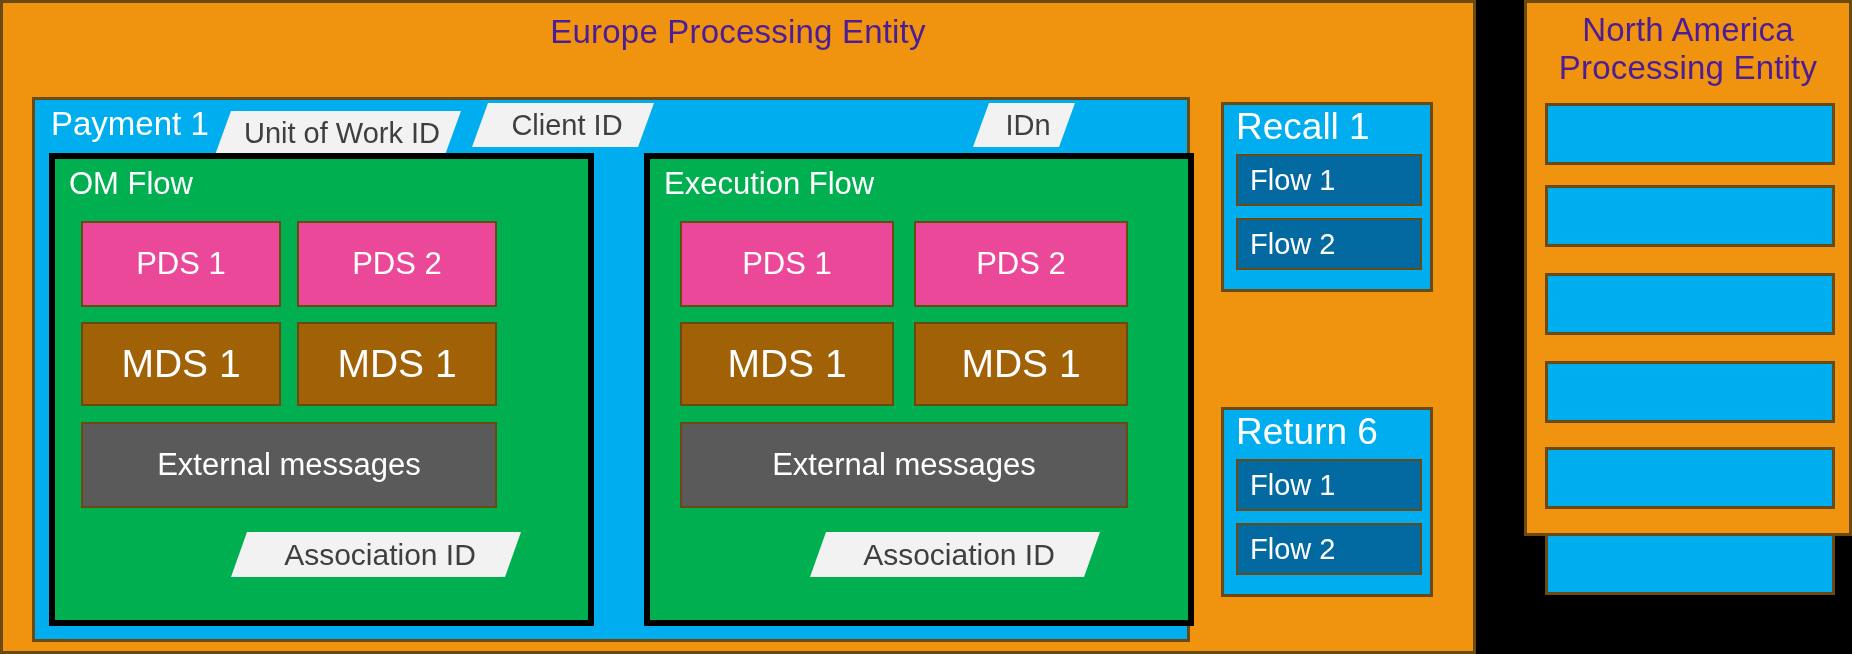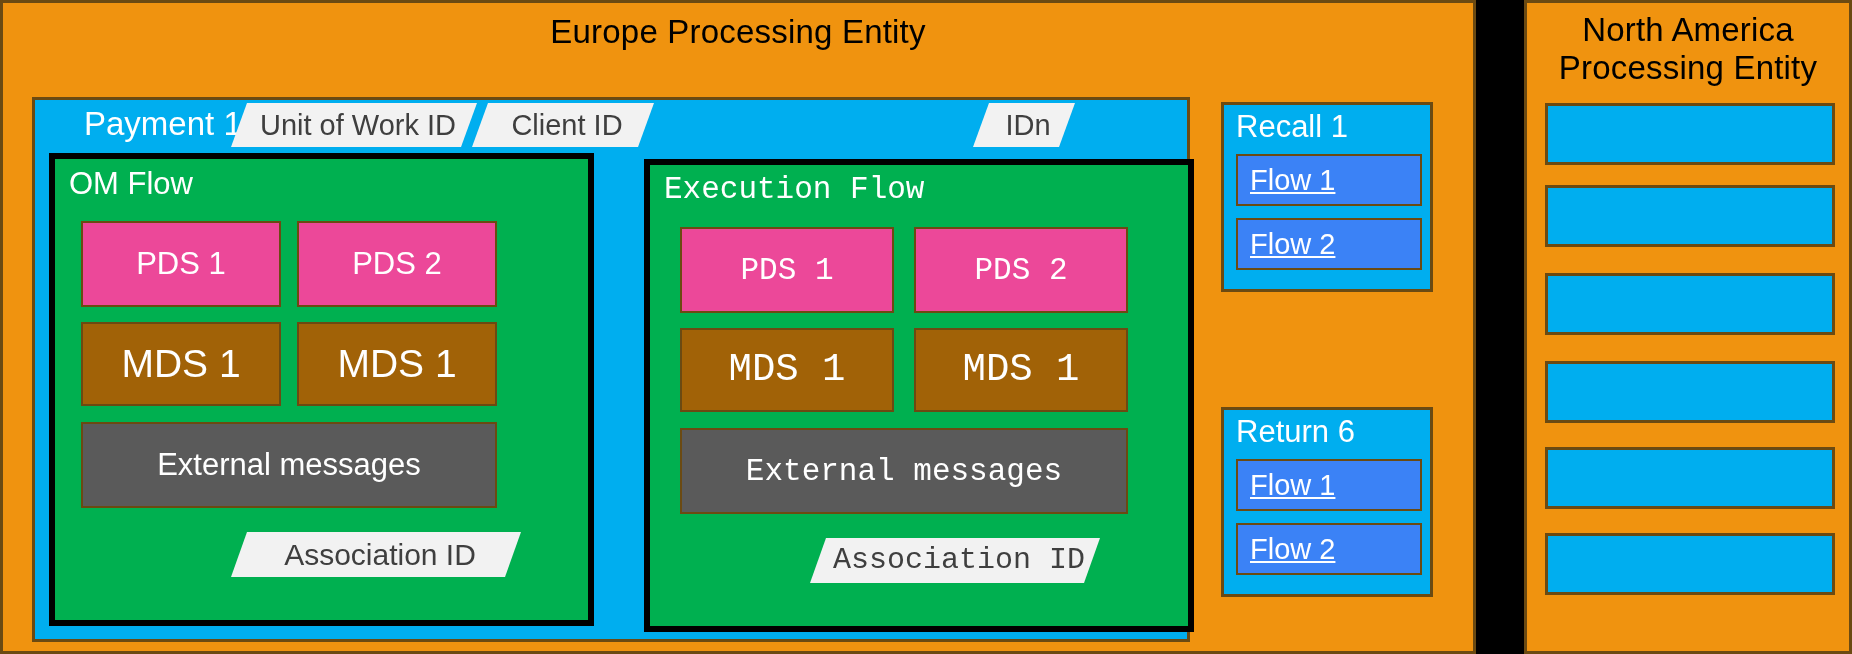--- a/index.html
+++ b/index.html
@@ -11,21 +11,21 @@
   .canvas{position:relative;width:1852px;height:654px;background:#000000;}
 
   
   .entity{
     position:absolute;
     background:#F0930F;
     border:3px solid #6B4A12;
     box-sizing:border-box;
   }
   .entity-title{
-    color:#000000;
+    color:#4c1d95;
     font-size:33px;
     line-height:38px;
     text-align:center;
     letter-spacing:.2px;
     white-space:pre-line;
   }
 
   
   #europe{left:0px;top:0px;width:1476px;height:654px;}
   #europe .entity-title{padding-top:10px;}
@@ -35,21 +35,21 @@
     left:29px;top:94px;width:1158px;height:545px;
     background:#00AEEF;
     border:3px solid #6B4A12;
     box-sizing:border-box;
   }
   .payment-header{
     position:relative;height:52px;
   }
   .payment-label{
     position:absolute;left:16px;top:4px;
-    color:#FFFFFF;font-size:33px;line-height:40px;margin-left:33px;
+    color:#FFFFFF;font-size:33px;line-height:40px;
   }
 
   
   .tag{
     position:absolute;
     height:44px;
     background:#F2F2F2;
     color:#3F3F3F;
     font-size:29px;
     line-height:44px;
@@ -105,74 +105,74 @@
 
   
   .sidebox{
     position:absolute;
     background:#00AEEF;
     border:3px solid #6B4A12;
     box-sizing:border-box;
   }
   .sidebox-title{
     position:absolute;left:12px;top:2px;
-    color:#FFFFFF;font-size:31px;line-height:40px;
+    color:#FFFFFF;font-size:37px;line-height:40px;
   }
   .sideflow{
     position:absolute;
-    background:#3b82f6;
+    background:#0369a1;
     border:2px solid #6B4A12;
     box-sizing:border-box;
     color:#FFFFFF;font-size:29px;
     padding-left:12px;
-    display:flex;align-items:center;text-decoration:underline;
-  }
-
-  
-  #na{left:1524px;top:0px;width:328px;height:654px;}
+    display:flex;align-items:center;
+  }
+
+  
+  #na{left:1524px;top:0px;width:328px;height:536px;}
   #na .entity-title{padding-top:8px;}
   .na-bar{
     position:absolute;left:18px;width:290px;height:62px;
     background:#00AEEF;
     border:3px solid #6B4A12;
     box-sizing:border-box;
   }
 </style>
 </head>
 <body>
 
 <div class="canvas">
 
   <div class="entity" id="europe">
     <div class="entity-title">Europe Processing Entity</div>
 
     <div class="payment">
       <div class="payment-header">
         <div class="payment-label">Payment 1</div>
 
-        <div class="tag tag-tl" style="left:196px;width:246px;">Unit of Work ID</div>
+        <div class="tag tag-tl" style="left:180px;width:246px;margin-top:8px;">Unit of Work ID</div>
         <div class="tag tag-tl" style="left:437px;width:182px;">Client ID</div>
         <div class="tag tag-tl" style="left:938px;width:102px;">IDn</div>
       </div>
 
       <div class="flowbox" style="left:14px;top:53px;width:545px;height:473px;">
         <div class="flow-title">OM Flow</div>
 
         <div class="pds" style="left:26px;top:62px;width:200px;height:86px;">PDS 1</div>
         <div class="pds" style="left:242px;top:62px;width:200px;height:86px;">PDS 2</div>
 
         <div class="mds" style="left:26px;top:163px;width:200px;height:84px;">MDS 1</div>
         <div class="mds" style="left:242px;top:163px;width:200px;height:84px;">MDS 1</div>
 
         <div class="extmsg" style="left:26px;top:263px;width:416px;height:86px;">External messages</div>
 
         <div class="tag assoc" style="left:176px;top:373px;width:290px;">Association ID</div>
       </div>
 
-      <div class="flowbox" style="left:609px;top:59px;width:550px;height:473px;font-family:Liberation Mono, monospace;">
+      <div class="flowbox" style="left:609px;top:53px;width:550px;height:473px;">
         <div class="flow-title">Execution Flow</div>
 
         <div class="pds" style="left:30px;top:62px;width:214px;height:86px;">PDS 1</div>
         <div class="pds" style="left:264px;top:62px;width:214px;height:86px;">PDS 2</div>
 
         <div class="mds" style="left:30px;top:163px;width:214px;height:84px;">MDS 1</div>
         <div class="mds" style="left:264px;top:163px;width:214px;height:84px;">MDS 1</div>
 
         <div class="extmsg" style="left:30px;top:263px;width:448px;height:86px;">External messages</div>
 

